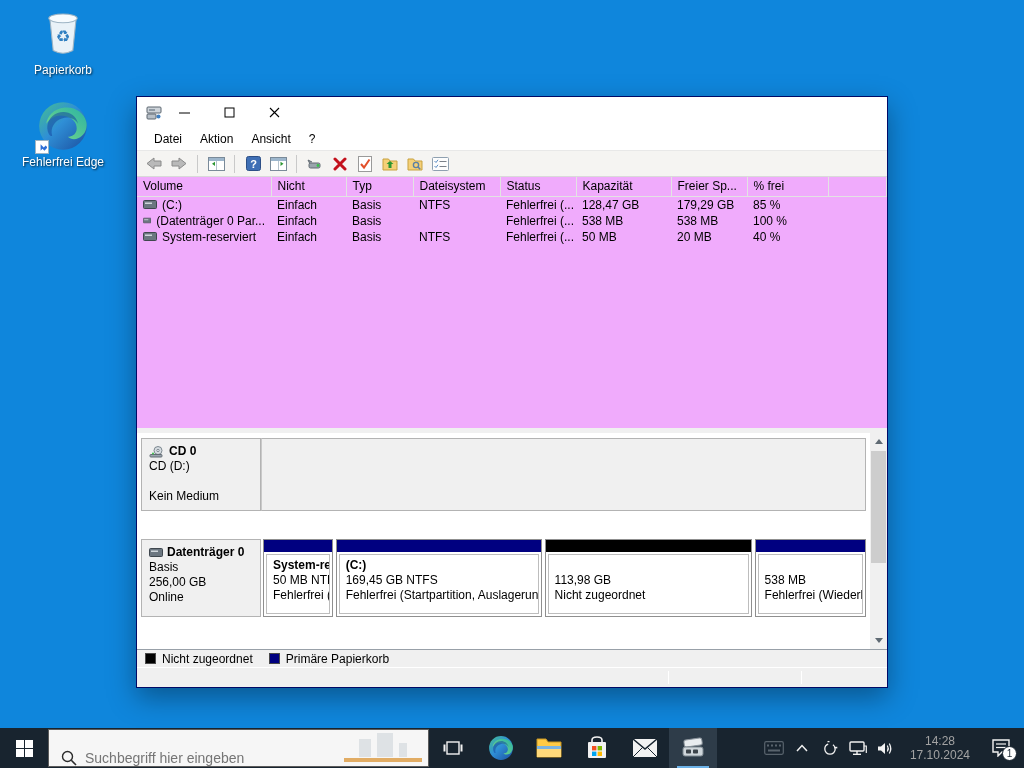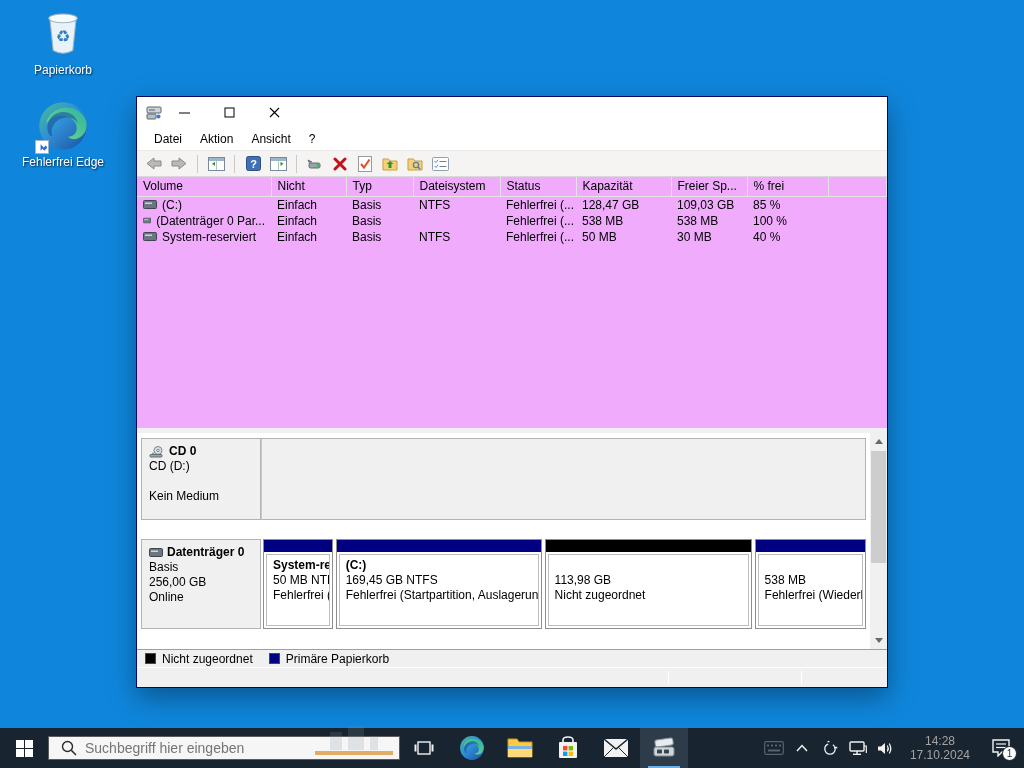--- a/index.html
+++ b/index.html
@@ -40,22 +40,22 @@
   .splitter { height:5px; background:#f0f0f0; flex:0 0 auto; }
 
   
   .graph-pane { position:relative; height:216px; background:#fff; flex:0 0 auto; }
   .gp-scrollbar { position:absolute; right:0; top:0; width:17px; height:100%; background:#f0f0f0; }
   .sb-arrow { position:absolute; left:0; width:17px; height:17px; display:flex; align-items:center; justify-content:center; background:#f0f0f0; }
   .sb-up { top:0; } .sb-down { bottom:0; }
   .sb-thumb { position:absolute; left:1px; top:18px; width:15px; height:112px; background:#cdcdcd; }
 
   .gp-row { position:absolute; left:4px; right:21px; }
-  .row-cd { top:5px; height:82px; }
-  .row-disk { top:106px; height:90px; }
+  .row-cd { top:5px; height:73px; }
+  .row-disk { top:106px; height:78px; }
   .gp-left { position:absolute; left:0; top:0; bottom:0; width:120px; background:#f0f0f0; border:1px solid #b3b3b3; padding:5px 7px; font-size:12px; line-height:15px; }
   .gp-left .gtitle { font-weight:bold; display:flex; align-items:center; gap:4px; }
   .row-cd .gp-right { position:absolute; left:120px; right:0; top:0; bottom:0; background:#f0f0f0; border:1px solid #b3b3b3; border-left:1px solid #c9c9c9; }
   .partitions { position:absolute; left:122px; right:0; top:0; bottom:0; display:flex; gap:3px; }
   .partition { background:#fff; border:1px solid #8f8f8f; display:flex; flex-direction:column; overflow:hidden; }
   .p1 { width:70px; } .p2 { width:207px; } .p3 { width:208px; } .p4 { width:112px; }
   .pbar { height:12px; flex:0 0 auto; }
   .pbody { flex:1; margin:2px; border:1px solid #bdbdbd; padding:3px 6px; font-size:12px; line-height:15px; white-space:nowrap; overflow:hidden; }
   .pname { font-weight:bold; min-height:15px; }
   .pline { min-height:15px; }
@@ -66,21 +66,21 @@
 
   .statusbar { position:relative; flex:1; background:#f0f0f0; border-top:1px solid #ffffff; }
   .sb-div { position:absolute; top:3px; bottom:3px; width:1px; background:#dcdcdc; border-right:1px solid #fff; }
   .sb-div.d1 { left:531px; } .sb-div.d2 { left:664px; }
 
   
   #taskbar { position:absolute; left:0; bottom:0; width:1024px; height:40px; background:#18242f; display:flex; align-items:stretch; }
   .tb-start { width:48px; display:flex; align-items:center; justify-content:center; }
   .win-logo { display:grid; grid-template-columns:8px 8px; grid-template-rows:8px 8px; gap:1px; }
   .win-logo span { background:#fff; }
-  .tb-search { width:352px; background:#f6f6f6; border:1px solid #5b5b5b; display:flex; align-items:center; position:relative; margin:8px 0; }
+  .tb-search { width:381px; background:#f6f6f6; border:1px solid #5b5b5b; display:flex; align-items:flex-end; position:relative; margin:1px 0; }
   .tb-search input { border:none; outline:none; background:transparent; font-family:"Liberation Sans",sans-serif; font-size:14px; color:#3c3c3c; width:200px; margin-left:8px; }
   .tb-search .mag { margin-left:12px; display:flex; }
   .search-deco { position:absolute; right:6px; top:4px; bottom:4px; width:78px; opacity:.9; }
   .deco-shapes { position:absolute; inset:0 0 5px 0; display:flex; align-items:flex-end; gap:6px; justify-content:center; opacity:.22; }
   .deco-shapes i { display:block; background:#7c90a0; }
   .deco-underline { position:absolute; left:0; right:0; bottom:0; height:4px; background:#dfa455; }
   .tb-app { width:48px; display:flex; align-items:center; justify-content:center; position:relative; }
   .tb-app.active { background:#2e3c49; }
   .tb-app.active::after { content:""; position:absolute; left:8px; right:8px; bottom:0; height:2px; background:#6cb2e8; }
   .tb-tray { margin-left:auto; display:flex; align-items:center; gap:4px; padding-right:4px; }
@@ -280,21 +280,21 @@
                   <rect x="2" y="2.5" width="7" height="1.5" fill="#cfd6db"></rect>
                 </svg>
                 <span>(C:)</span>
               </span>
             </td>
           <td>Einfach</td>
           <td>Basis</td>
           <td>NTFS</td>
           <td>Fehlerfrei (...</td>
           <td>128,47 GB</td>
-          <td>109,03 GB</td>
+          <td>179,29 GB</td>
           <td>85 %</td>
           <td></td>
         </tr>
         <tr>
           <td>
               <span class="vol-cell">
                 <svg width="14" height="9" viewBox="0 0 14 9">
                   <rect x="0.5" y="0.5" width="13" height="8" rx="1" fill="#6b7680" stroke="#3f474e"></rect>
                   <rect x="2" y="2.5" width="7" height="1.5" fill="#cfd6db"></rect>
                 </svg>
@@ -318,21 +318,21 @@
                   <rect x="2" y="2.5" width="7" height="1.5" fill="#cfd6db"></rect>
                 </svg>
                 <span>System-reserviert</span>
               </span>
             </td>
           <td>Einfach</td>
           <td>Basis</td>
           <td>NTFS</td>
           <td>Fehlerfrei (...</td>
           <td>50 MB</td>
-          <td>30 MB</td>
+          <td>20 MB</td>
           <td>40 %</td>
           <td></td>
         </tr>
       </tbody>
     </table>
   </div>
 
   <div class="splitter"></div>
 
   <div class="graph-pane">

